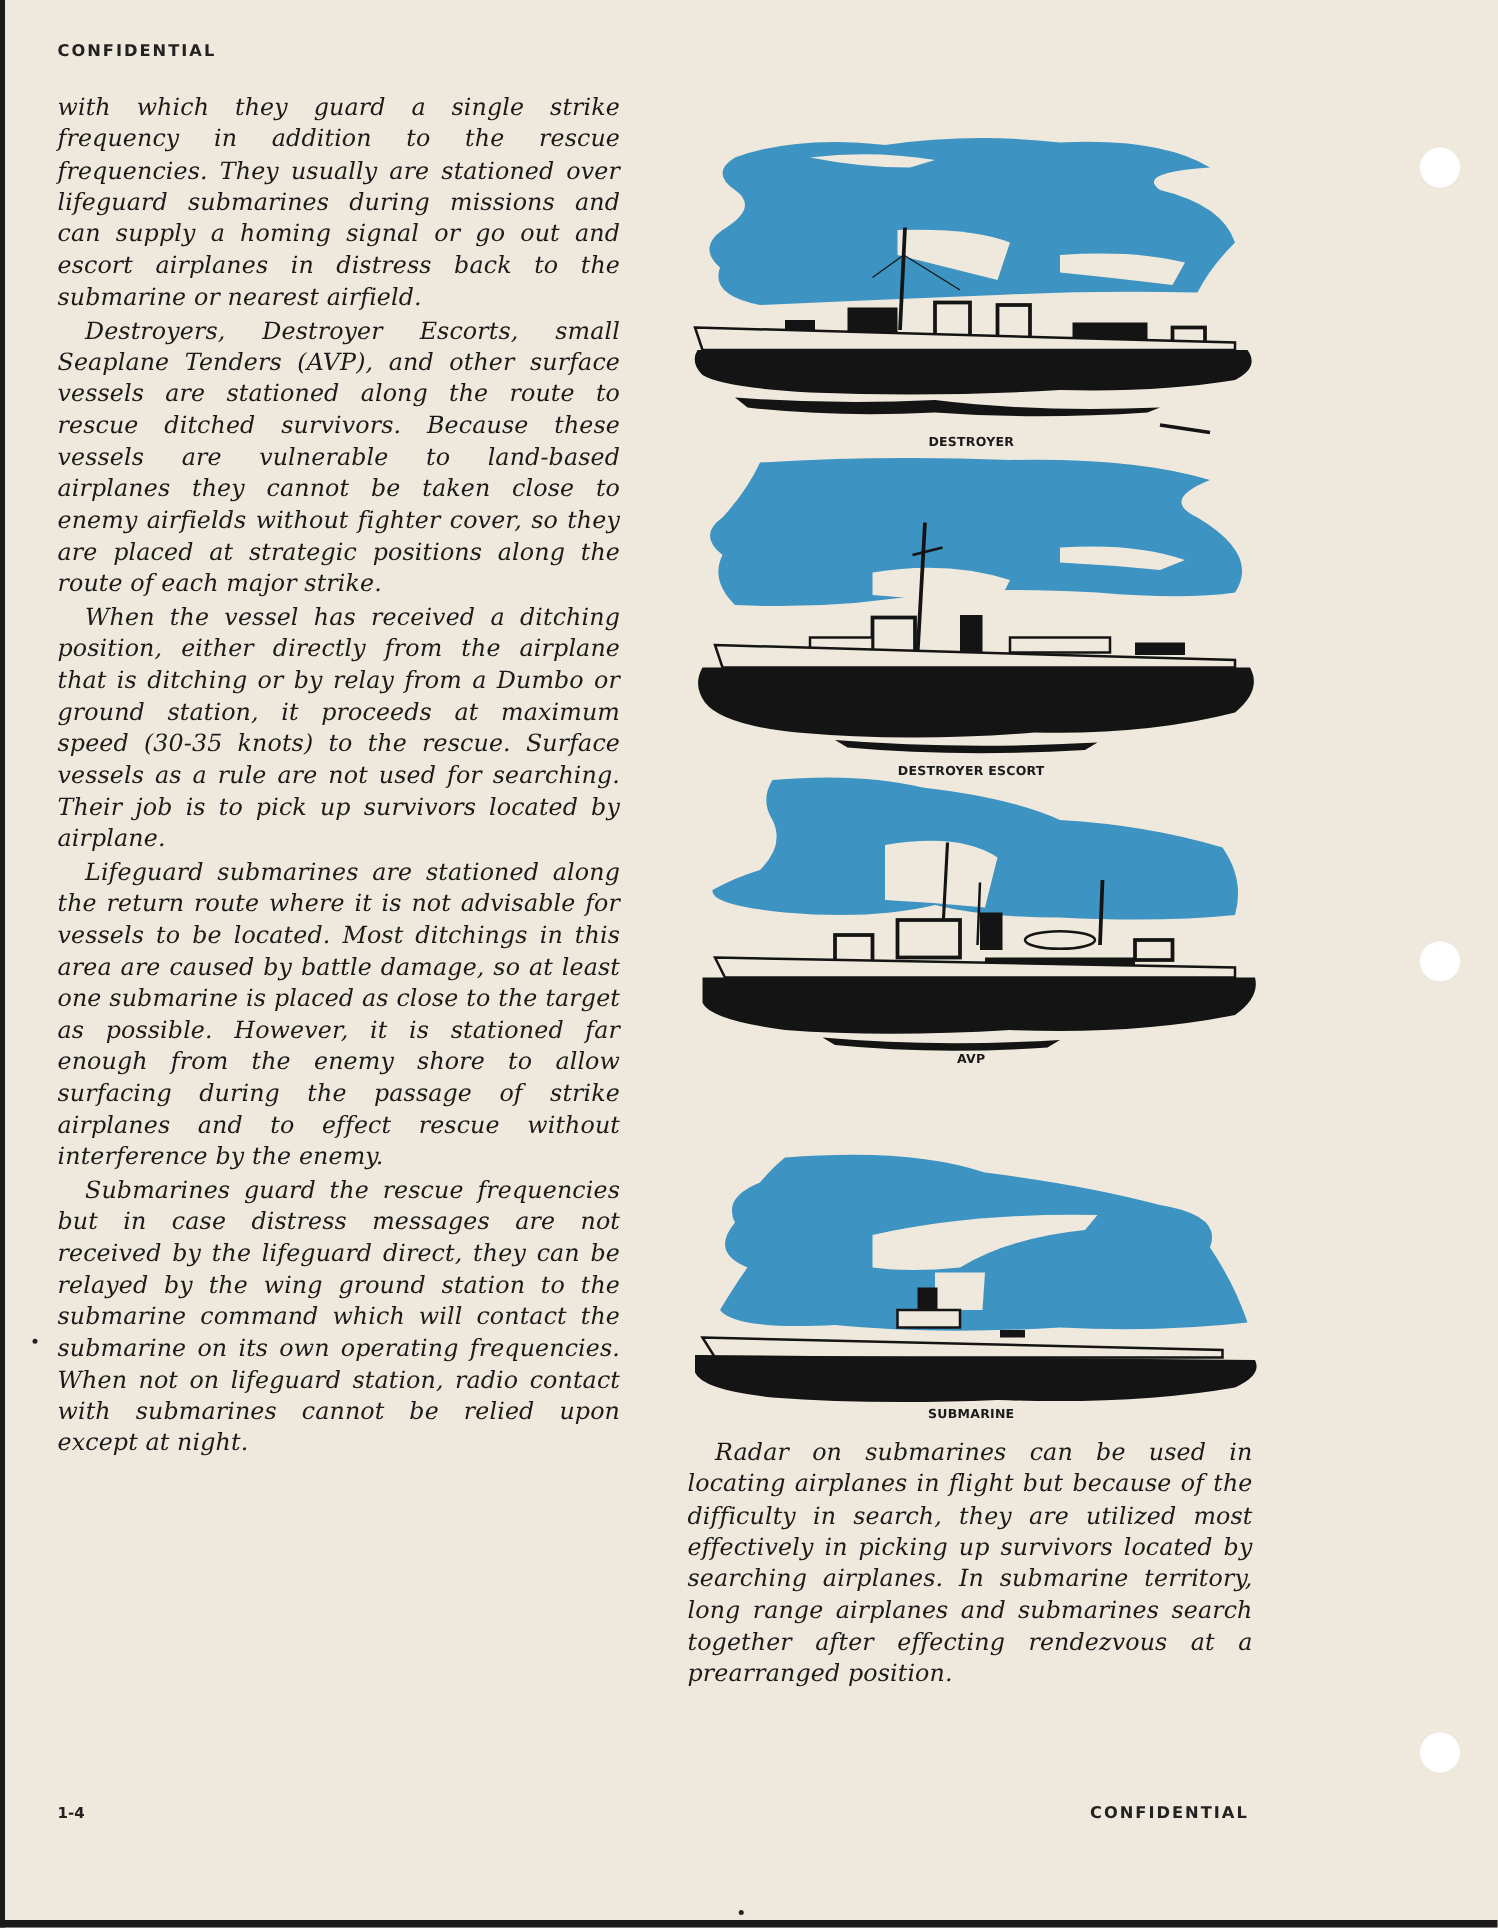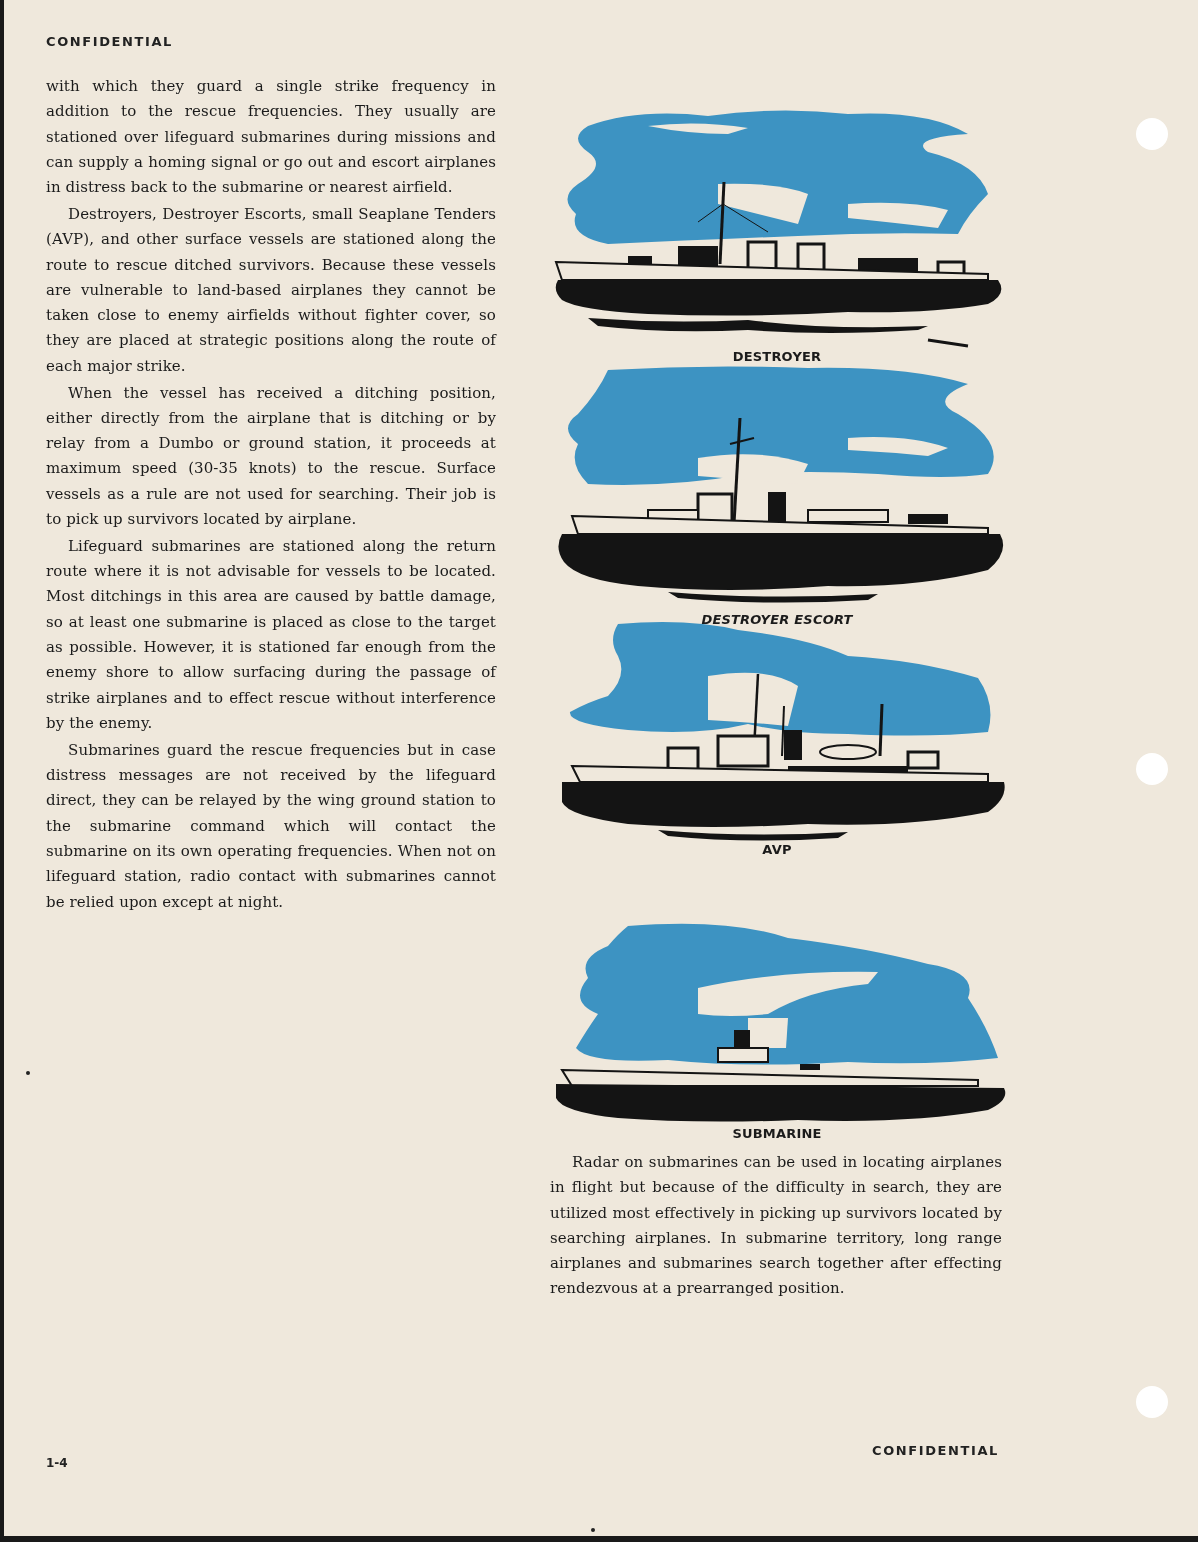--- a/index.html
+++ b/index.html
@@ -12,44 +12,44 @@
   .left-edge { position: absolute; left: 0; top: 0; width: 4px; height: 1542px; background: #1a1a1a; }
   .bottom-edge { position: absolute; left: 0; top: 1536px; width: 1198px; height: 6px; background: #1a1a1a; }
   .header-mark {
     position: absolute; left: 46px; top: 34px;
     font-family: "DejaVu Sans", "Liberation Sans", sans-serif;
     font-weight: bold; font-size: 13px; letter-spacing: 1.6px; color: #222;
   }
   .footer-page {
     position: absolute; left: 46px; top: 1443px;
     font-family: "DejaVu Sans", "Liberation Sans", sans-serif;
-    font-weight: bold; font-size: 12px; color: #222; margin-top: 13px;
+    font-weight: bold; font-size: 12px; color: #222;
   }
   .footer-mark {
     position: absolute; left: 872px; top: 1443px;
     font-family: "DejaVu Sans", "Liberation Sans", sans-serif;
     font-weight: bold; font-size: 13px; letter-spacing: 1.6px; color: #222;
   }
   .col {
-    position: absolute; font-size: 15px; line-height: 25.3px;
-    text-align: justify; letter-spacing: 0.1px;
+    position: absolute; font-size: 19px; line-height: 25.3px;
+    text-align: justify; letter-spacing: 0.1px; font-style: italic;
   }
   .col p { margin: 0 0 1.5px 0; text-indent: 22px; }
   .col p.cont { text-indent: 0; }
   .col-left { left: 46px; top: 74px; width: 450px; }
   .col-right { left: 550px; top: 1150px; width: 452px; }
 
   .hole { position: absolute; width: 32px; height: 32px; border-radius: 50%; background: #ffffff; }
 
   .figure { position: absolute; left: 548px; width: 458px; }
   .figure svg { display: block; }
   .caption {
     text-align: center;
     font-family: "DejaVu Sans", "Liberation Sans", sans-serif;
-    font-weight: bold; font-size: 13px; color: #1b1b1b; letter-spacing: 0.2px;
+    font-weight: bold; font-size: 10px; color: #1b1b1b; letter-spacing: 0.2px;
   }
   .stray-dot { position: absolute; width: 4px; height: 4px; border-radius: 50%; background: #222; }
 </style>
 </head>
 <body>
 
 <div class="left-edge"></div>
 <div class="bottom-edge"></div>
 
 <div class="header-mark">CONFIDENTIAL</div>
@@ -84,21 +84,21 @@
     <rect x="310" y="154" width="60" height="16" fill="#141414"></rect>
     <rect x="390" y="158" width="26" height="14" fill="#efe8dc" stroke="#141414" stroke-width="3"></rect>
     <path d="M8,158 L440,170 L440,176 L14,176 Z" fill="#efe8dc" stroke="#141414" stroke-width="2"></path>
     <path d="M10,176 L450,176 Q460,190 440,200 Q380,210 300,208 Q200,214 100,210 Q30,206 14,196 Q4,186 10,176 Z" fill="#141414"></path>
     <path d="M40,214 Q120,220 200,216 Q280,226 380,222 L370,226 Q280,232 200,226 Q120,230 50,222 Z" fill="#141414"></path>
     <path d="M380,236 L420,242" stroke="#141414" stroke-width="3"></path>
   </svg>
   <div class="caption">DESTROYER</div>
 </div>
 
-<div class="figure" style="top:364px;font-style:italic;">
+<div class="figure" style="top:364px;">
   <svg width="458" height="248" viewBox="0 0 458 248">
     <path d="M60,6 Q160,0 260,4 Q360,2 420,20 Q380,36 410,50 Q460,80 440,110 Q400,116 330,110 Q260,106 200,110 Q120,124 40,120 Q20,100 30,80 Q10,64 30,50 Q50,28 60,6 Z" fill="#3d93c2"></path>
     <path d="M150,94 Q210,84 260,100 L250,120 Q200,116 150,112 Z" fill="#efe8dc"></path>
     <path d="M300,74 Q360,70 400,84 L380,92 Q340,88 300,86 Z" fill="#efe8dc"></path>
     <line x1="192" y1="54" x2="186" y2="160" stroke="#141414" stroke-width="3"></line>
     <line x1="182" y1="80" x2="206" y2="74" stroke="#141414" stroke-width="2"></line>
     <rect x="150" y="130" width="34" height="30" fill="#efe8dc" stroke="#141414" stroke-width="3"></rect>
     <rect x="220" y="128" width="18" height="30" fill="#141414"></rect>
     <rect x="100" y="146" width="50" height="14" fill="#efe8dc" stroke="#141414" stroke-width="2"></rect>
     <rect x="260" y="146" width="80" height="12" fill="#efe8dc" stroke="#141414" stroke-width="2"></rect>

